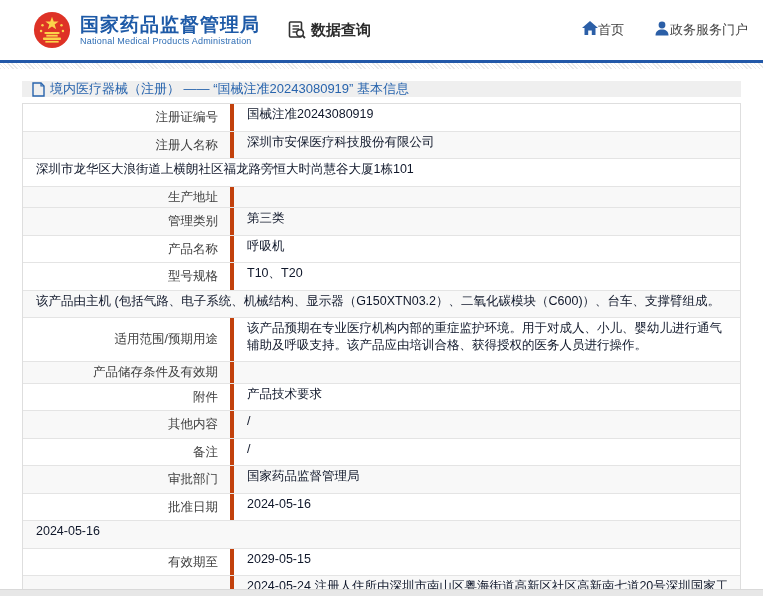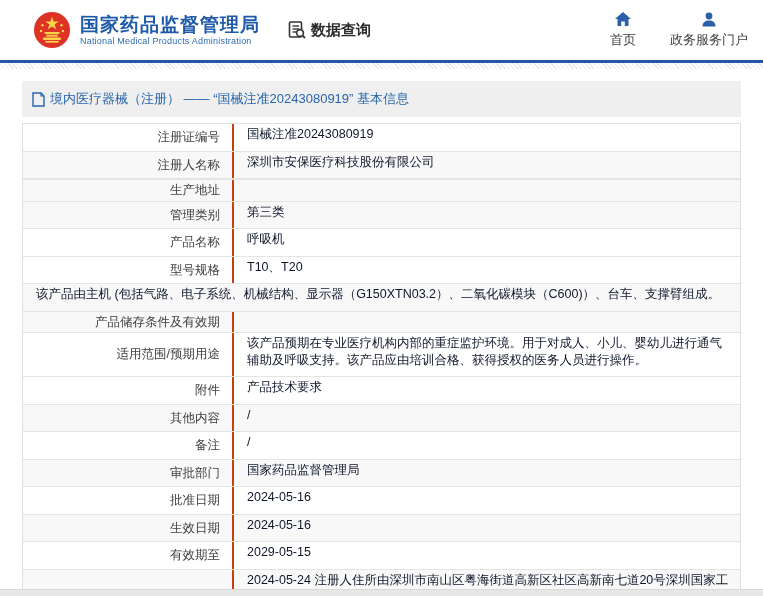--- a/index.html
+++ b/index.html
@@ -34,29 +34,29 @@
   .brand-en { font-size: 9px; color: #2e6db4; margin-top: 0; letter-spacing: 0.2px; }
 
   .data-query {
     display: flex; align-items: center; margin-left: 27px;
     font-size: 15px; font-weight: 600; color: #2b2b2b; cursor: pointer;
   }
   .data-query svg { margin-right: 4px; }
 
   .nav { margin-left: auto; display: flex; gap: 30px; }
   .nav-item {
-    display: flex; flex-direction: column; align-items: center;
+    display: flex; flex-direction: row; align-items: center;
     font-size: 13px; color: #3f3f3f; cursor: pointer; min-width: 34px;
   }
   .nav-item svg { margin-bottom: 4px; }
 
   
   .breadcrumb {
     margin: 12px 22px 0 22px;
-    height: 36px;
+    height: 16px;
     background: #efefef;
     display: flex; align-items: center;
     padding: 0 10px;
     font-size: 13px; color: #2864ad;
   }
   .breadcrumb svg { margin-right: 5px; flex: 0 0 auto; }
 
   
   .info-table {
     margin: 6px 22px 0 22px;
@@ -66,21 +66,21 @@
   }
   .trow { display: flex; background: #ffffff; }
   .trow.alt { background: #f8f8f8; }
   .trow + .trow { border-top: 1px solid #e4e4e4; }
   .tlabel {
     width: 211px; flex: 0 0 211px;
     padding: 2px 12px 2px 6px;
     display: flex; align-items: center; justify-content: flex-end;
     text-align: right;
     color: #404040;
-    border-right: 2px solid #c2410c;
+    border-right: 4px solid #c2410c;
     min-height: 20px;
   }
   .tvalue {
     flex: 1;
     padding: 2px 10px 8px 13px;
     display: flex; align-items: center;
     color: #0f172a;
     min-height: 20px;
     word-break: break-all;
   }
@@ -155,69 +155,69 @@
 <div class="info-table">
     <div class="trow">
       <div class="tlabel">注册证编号</div>
       <div class="tvalue">国械注准20243080919</div>
     </div>
     <div class="trow alt">
       <div class="tlabel">注册人名称</div>
       <div class="tvalue">深圳市安保医疗科技股份有限公司</div>
     </div>
     <div class="trow">
+      <div class="tvalue">深圳市龙华区大浪街道上横朗社区福龙路旁恒大时尚慧谷大厦1栋101</div>
     </div>
     <div class="trow alt">
       <div class="tlabel">生产地址</div>
     </div>
     <div class="trow alt">
       <div class="tlabel">管理类别</div>
       <div class="tvalue">第三类</div>
     </div>
     <div class="trow">
       <div class="tlabel">产品名称</div>
       <div class="tvalue">呼吸机</div>
     </div>
     <div class="trow">
       <div class="tlabel">型号规格</div>
       <div class="tvalue">T10、T20</div>
     </div>
     <div class="trow alt">
       <div class="tvalue">该产品由主机 (包括气路、电子系统、机械结构、显示器（G150XTN03.2）、二氧化碳模块（C600)）、台车、支撑臂组成。</div>
     </div>
+    <div class="trow">
+      <div class="tlabel">适用范围/预期用途</div>
+      <div class="tvalue">该产品预期在专业医疗机构内部的重症监护环境。用于对成人、小儿、婴幼儿进行通气辅助及呼吸支持。该产品应由培训合格、获得授权的医务人员进行操作。</div>
+    </div>
     <div class="trow alt">
       <div class="tlabel">产品储存条件及有效期</div>
       <div class="tvalue"></div>
     </div>
     <div class="trow">
-      <div class="tlabel">适用范围/预期用途</div>
-      <div class="tvalue">该产品预期在专业医疗机构内部的重症监护环境。用于对成人、小儿、婴幼儿进行通气辅助及呼吸支持。该产品应由培训合格、获得授权的医务人员进行操作。</div>
-    </div>
-    <div class="trow">
       <div class="tlabel">附件</div>
       <div class="tvalue">产品技术要求</div>
     </div>
     <div class="trow alt">
       <div class="tlabel">其他内容</div>
       <div class="tvalue">/</div>
     </div>
     <div class="trow">
       <div class="tlabel">备注</div>
       <div class="tvalue">/</div>
     </div>
     <div class="trow alt">
       <div class="tlabel">审批部门</div>
       <div class="tvalue">国家药品监督管理局</div>
     </div>
     <div class="trow">
       <div class="tlabel">批准日期</div>
       <div class="tvalue">2024-05-16</div>
     </div>
     <div class="trow alt">
-      <div class="tlabel">生效日期</div>
       <div class="tvalue">2024-05-16</div>
     </div>
     <div class="trow">
       <div class="tlabel">有效期至</div>
       <div class="tvalue">2029-05-15</div>
     </div>
     <div class="trow alt">
       <div class="tlabel">变更情况</div>
       <div class="tvalue">2024-05-24 注册人住所由深圳市南山区粤海街道高新区社区高新南七道20号深圳国家工程实验室大楼A1302；生产地址由深圳市宝安区石岩街道塘头1号路创维创新谷5# C栋3楼、8楼;变更为：深圳市龙华区大浪街道上横朗社区福龙路旁恒大时尚慧谷大厦1栋101；变更为：深圳市宝安区石岩街道塘头1号路创维创新谷5#C栋3楼、8楼和8#楼01-10层</div>
     </div>

